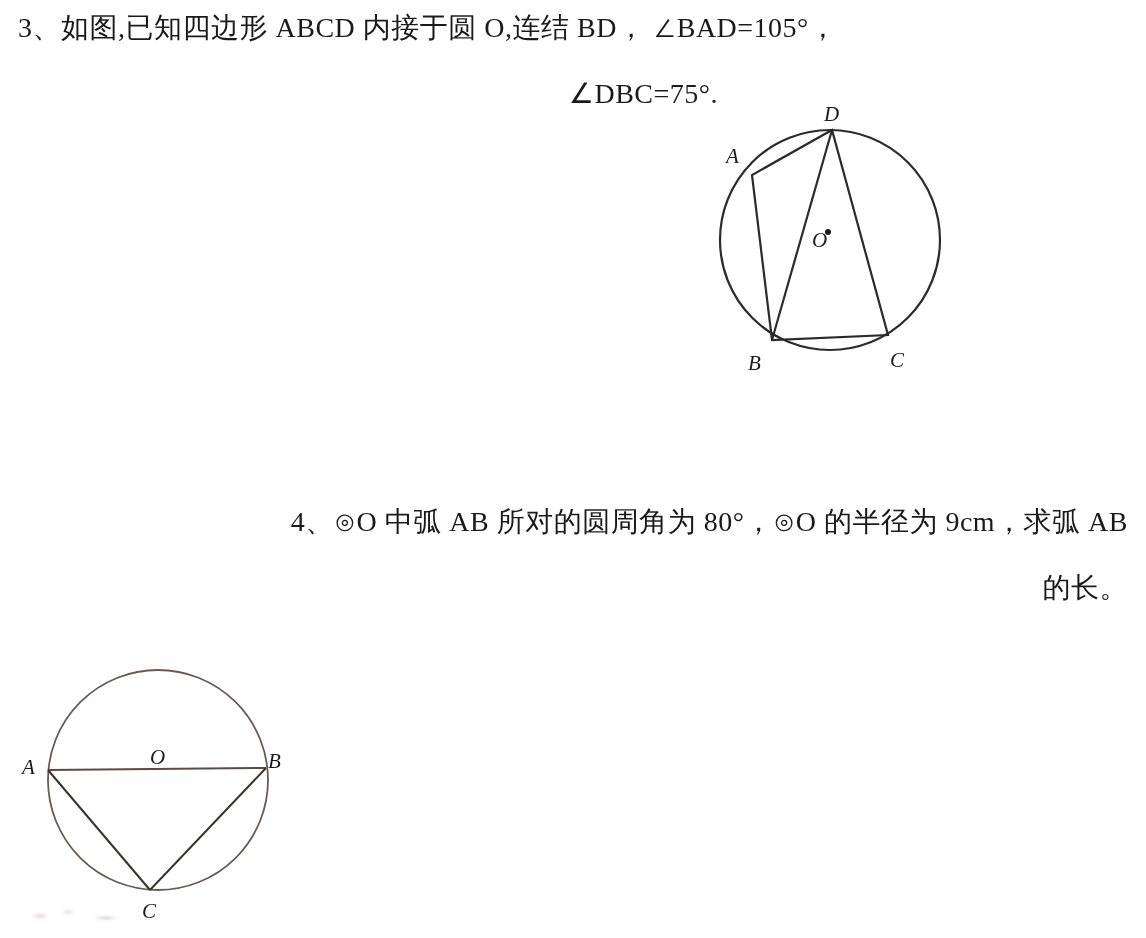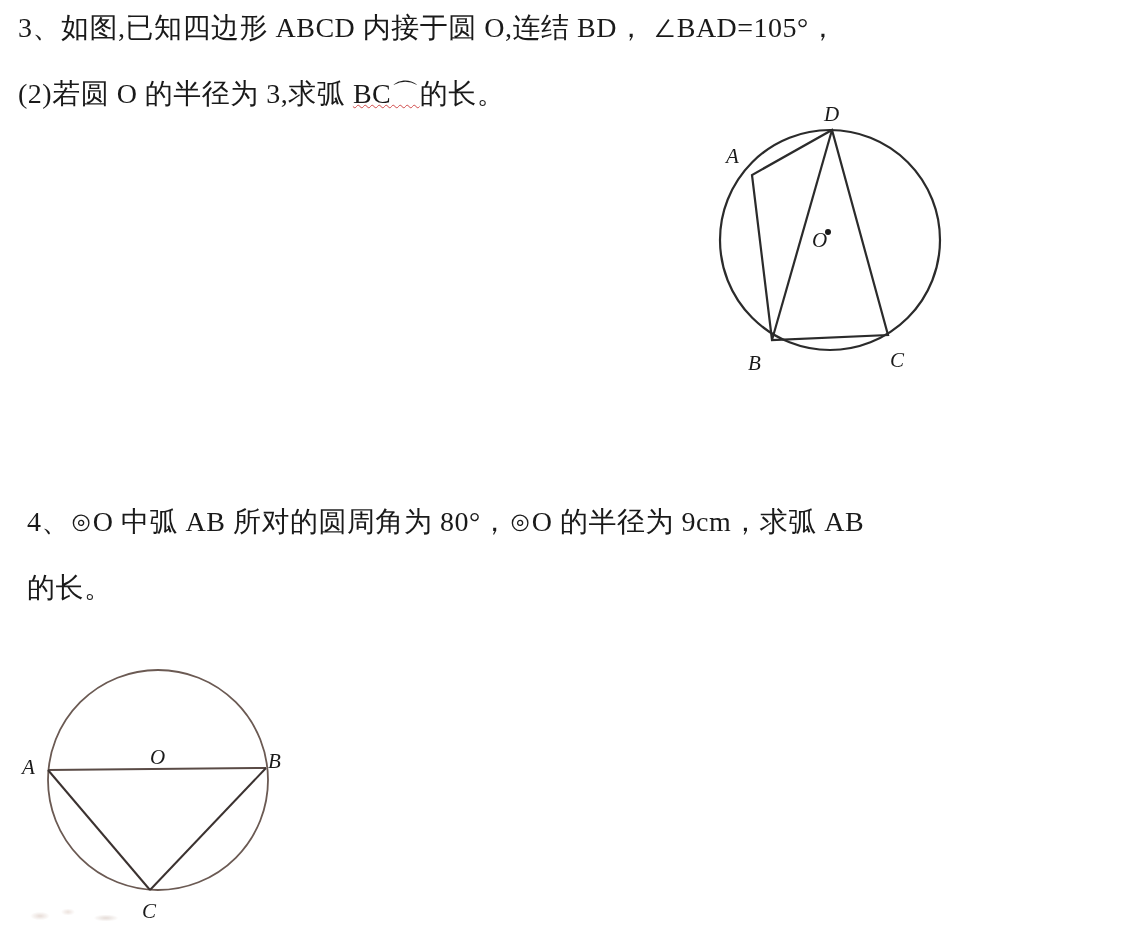--- a/index.html
+++ b/index.html
@@ -12,20 +12,21 @@
     height: 938px;
     font-family: "Liberation Serif", serif;
     color: #1a1a1a;
     position: relative;
     overflow: hidden;
   }
   .page {
     position: relative;
     width: 1146px;
     height: 707px;
+    text-align: right;
   }
   .q-block {
     position: absolute;
   }
   .q-line {
     font-size: 28px;
     line-height: 1.0;
     letter-spacing: 0.5px;
     white-space: nowrap;
   }
@@ -33,21 +34,21 @@
   
   #q3 {
     left: 18px;
     top: 14px;
     width: 700px;
   }
   #q3 .q-line { margin-bottom: 38px; }
 
   
   #q4 {
-    left: 27px;
+    left: 18px;
     top: 508px;
     width: 1110px;
   }
   #q4 .q-line { margin-bottom: 38px; }
 
   .underline-wavy {
     text-decoration: underline;
     text-decoration-color: #d04a4a;
     text-decoration-style: wavy;
     text-decoration-thickness: 1px;
@@ -88,23 +89,21 @@
       radial-gradient(ellipse 18px 5px at 78px 16px, #a98b7c 0%, rgba(169,139,124,0) 70%);
   }
 </style>
 </head>
 <body>
 
 <div class="page">
 
   <div class="q-block" id="q3">
     <div class="q-line">3、如图,已知四边形 ABCD 内接于圆 O,连结 BD， ∠BAD=105°，</div>
-    <div class="q-line">
-      <span>(2)若圆 O 的半径为 3,求弧 </span><span class="underline-wavy">BC⌒</span><span>的长。</span>
-    </div>
+    <div class="q-line">∠DBC=75°.</div>
   </div>
 
   <div id="fig3">
     <svg width="260" height="290" viewBox="0 0 260 290" xmlns="http://www.w3.org/2000/svg">
 
       <circle cx="120" cy="145" r="110" fill="none" stroke="#2b2b2b" stroke-width="2.2"></circle>
 
       <polygon points="42,80 62,245 178,240 122,35" fill="none" stroke="#2b2b2b" stroke-width="2.2"></polygon>
 
       <line x1="62" y1="245" x2="122" y2="35" stroke="#2b2b2b" stroke-width="2.2"></line>

